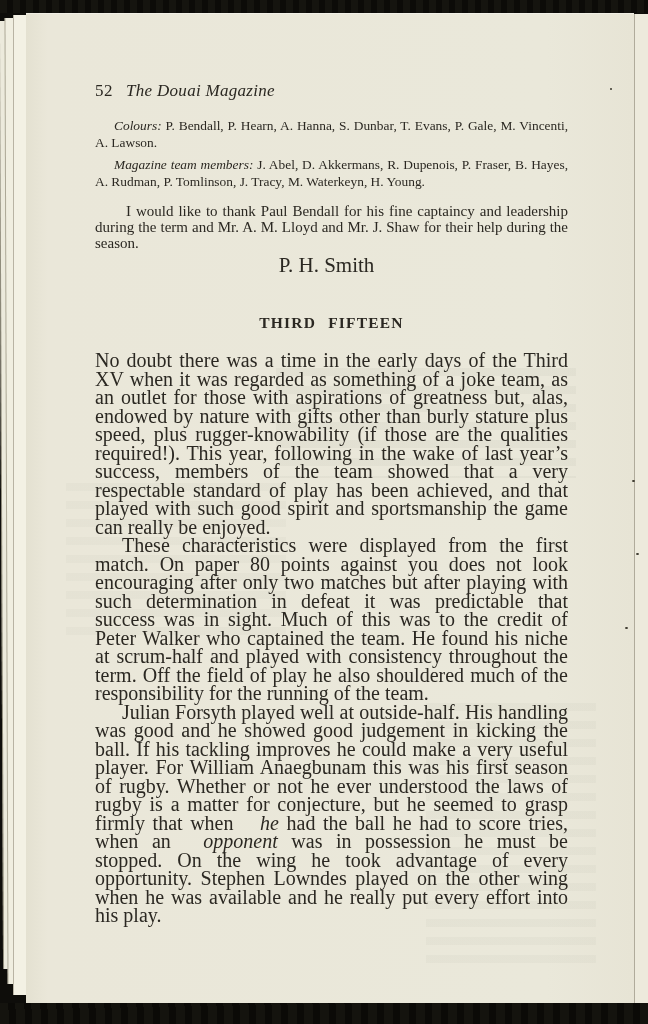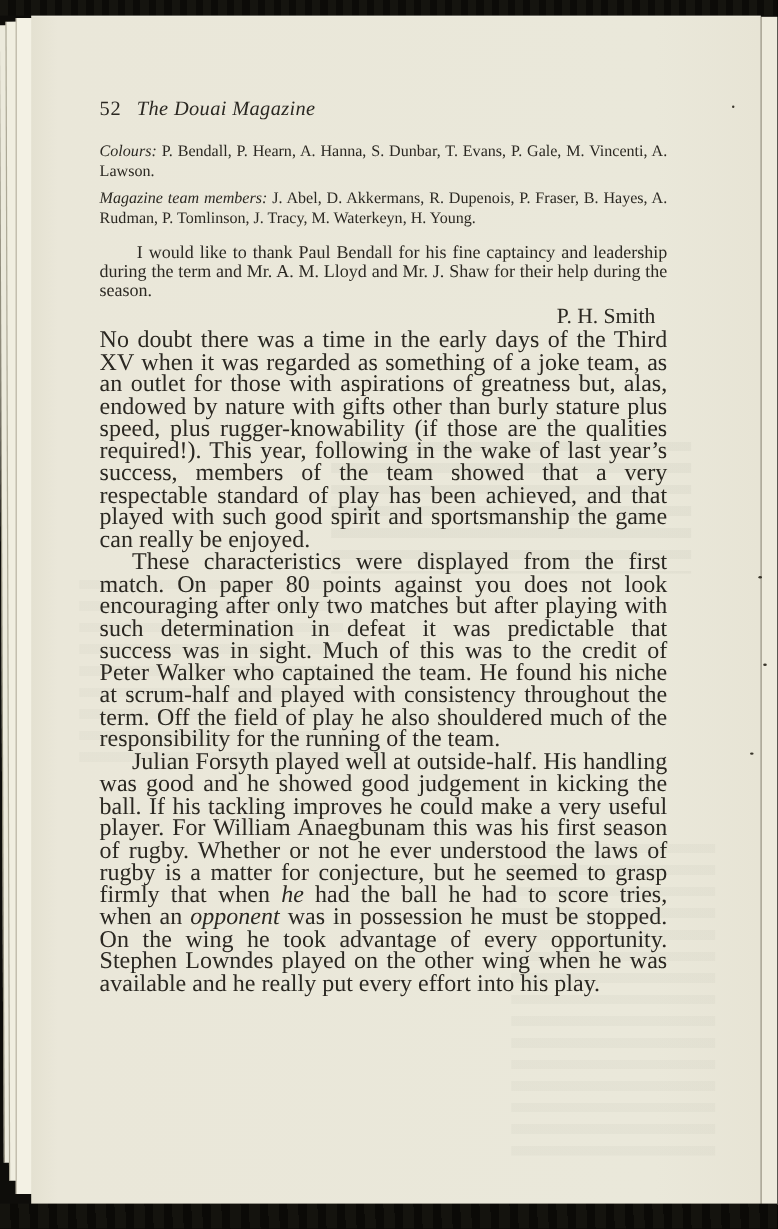--- a/index.html
+++ b/index.html
@@ -42,54 +42,54 @@
   .ghost.g2 { left: 40px;  top: 470px; width: 220px; height: 160px; opacity:.035; }
   .ghost.g3 { left: 400px; top: 690px; width: 170px; height: 260px; opacity:.04; }
   .speck { position: absolute; background: #3a362c; border-radius: 50%; }
   .speck.p1 { left: 632px; top: 480px; width: 3px; height: 2px; }
   .speck.p2 { left: 636px; top: 553px; width: 3px; height: 2px; }
   .speck.p3 { left: 625px; top: 627px; width: 3px; height: 2px; }
   .speck.p4 { left: 610px; top: 88px;  width: 2px; height: 2px; }
 
   
   .text-col {
-    position: absolute; left: 57px; top: 68px; width: 473px;
+    position: absolute; left: 69px; top: 68px; width: 473px;
     color: #2b2822;
   }
   .running-head { font-size: 17px; margin: 0 0 16px 0; }
   .running-head .pageno { font-style: normal; letter-spacing: .5px; }
   .running-head .mag { font-style: italic; margin-left: 13px; letter-spacing: .3px; }
 
   .team-lists p {
     margin: 0 0 5px 0;
     font-size: 13.4px; line-height: 17px;
     text-align: justify;
   }
   .team-lists p:last-child { margin-bottom: 0; }
 
   .closing-para {
     margin: 13px 0 0 0;
     font-size: 15px; line-height: 16px;
     text-align: justify; text-indent: 31px;
   }
-  .signature { text-align: right; font-size: 18px; padding-right: 10px; margin-top: 2px; }
+  .signature { text-align: center; font-size: 21px; padding-right: 10px; margin-top: 2px; }
 
   .article-heading {
     margin: 36px 0 19px 0;
     text-align: center;
     font-size: 15.5px; font-weight: bold;
     letter-spacing: 1.2px; word-spacing: 7px;
   }
   .article p {
     margin: 0;
     font-size: 20px; line-height: 18.5px;
     text-align: justify;
   }
   .article p.indent { text-indent: 27px; }
-  i { font-style: italic; }
+  i { font-style: italic; margin-left: 19px; }
 </style>
 </head>
 <body>
 
 <div class="scan">
   <div class="band-top"></div>
 
   <div class="strip s1"></div>
   <div class="strip s2"></div>
   <div class="strip s3"></div>
@@ -106,20 +106,21 @@
       </div>
 
       <div class="team-lists">
         <p><i>Colours:</i><span> P. Bendall, P. Hearn, A. Hanna, S. Dunbar, T. Evans, P. Gale, M. Vincenti, A. Lawson.</span></p>
         <p><i>Magazine team members:</i><span> J. Abel, D. Akkermans, R. Dupenois, P. Fraser, B. Hayes, A. Rudman, P. Tomlinson, J. Tracy, M. Waterkeyn, H. Young.</span></p>
       </div>
 
       <p class="closing-para"><span>I would like to thank Paul Bendall for his fine captaincy and leadership during the term and Mr. A. M. Lloyd and Mr. J. Shaw for their help during the season.</span></p>
       <div class="signature">P. H. Smith</div>
 
+      <h2 class="article-heading">THIRD FIFTEEN</h2>
 
       <div class="article">
         <p><span>No doubt there was a time in the early days of the Third XV when it was regarded as something of a joke team, as an outlet for those with aspirations of greatness but, alas, endowed by nature with gifts other than burly stature plus speed, plus rugger-knowability (if those are the qualities required!). This year, following in the wake of last year’s success, members of the team showed that a very respectable standard of play has been achieved, and that played with such good spirit and sportsmanship the game can really be enjoyed.</span></p>
         <p class="indent"><span>These characteristics were displayed from the first match. On paper 80 points against you does not look encouraging after only two matches but after playing with such determination in defeat it was predictable that success was in sight. Much of this was to the credit of Peter Walker who captained the team. He found his niche at scrum-half and played with consistency throughout the term. Off the field of play he also shouldered much of the responsibility for the running of the team.</span></p>
         <p class="indent"><span>Julian Forsyth played well at outside-half. His handling was good and he showed good judgement in kicking the ball. If his tackling improves he could make a very useful player. For William Anaegbunam this was his first season of rugby. Whether or not he ever understood the laws of rugby is a matter for conjecture, but he seemed to grasp firmly that when </span><i>he</i><span> had the ball he had to score tries, when an </span><i>opponent</i><span> was in possession he must be stopped. On the wing he took advantage of every opportunity. Stephen Lowndes played on the other wing when he was available and he really put every effort into his play.</span></p>
       </div>
 
     </div>
   </div>
 

